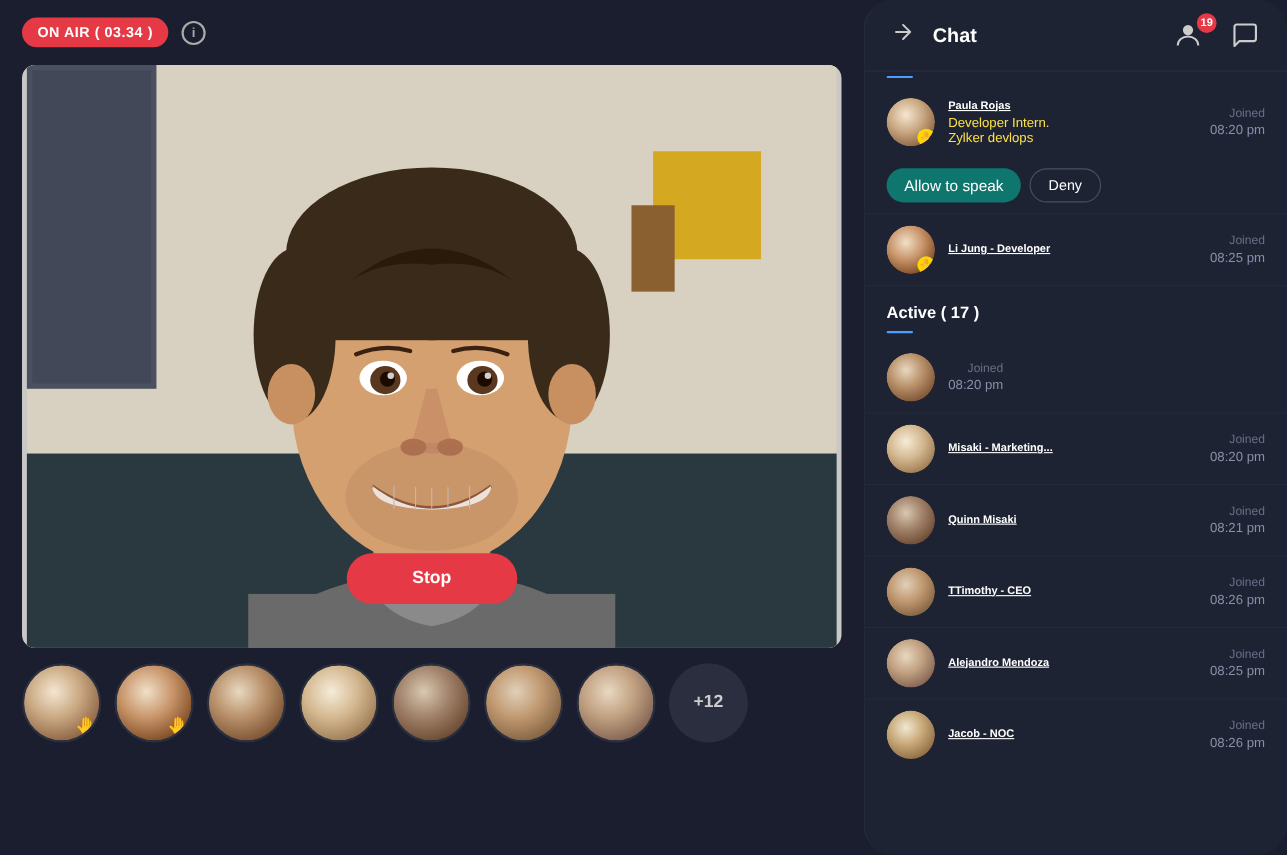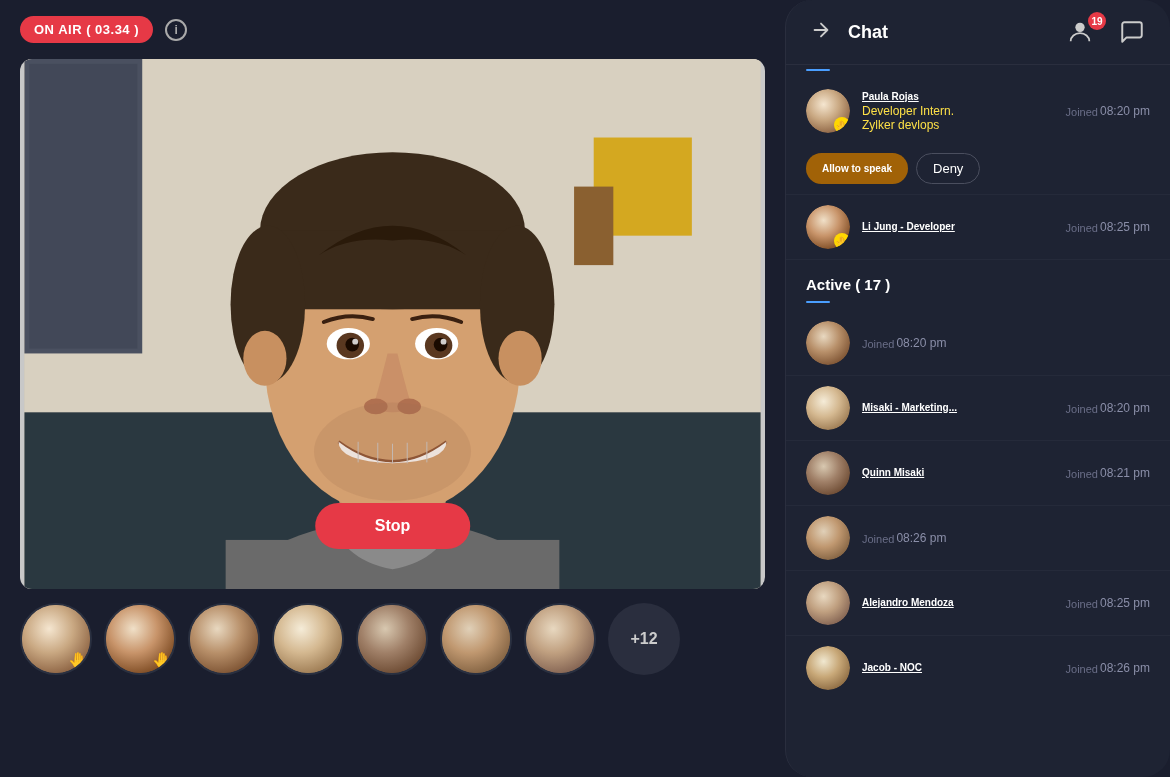--- a/index.html
+++ b/index.html
@@ -292,21 +292,21 @@
       text-decoration: underline;
     }
 
     .row-subtitle {
       font-size: 12px;
       color: #fde047;
     }
 
     .row-meta {
       display: flex;
-      flex-direction: row;
+      flex-direction: column;
       align-items: flex-end;
       gap: 2px;
       flex-shrink: 0;
     }
 
     .joined-label {
       font-size: 11px;
       color: #6a6e88;
     }
 
@@ -315,27 +315,27 @@
       color: #8a8ea8;
     }
 
     .row-actions {
       display: flex;
       gap: 8px;
       margin-top: 8px;
     }
 
     .btn-allow {
-      background: #a16207;
+      background: #0f766e;
       color: #fff;
       border: none;
       border-radius: 20px;
       padding: 7px 16px;
-      font-size: 10px;
-      font-weight: 700;
+      font-size: 14px;
+      font-weight: 400;
       cursor: pointer;
     }
 
     .btn-deny {
       background: transparent;
       color: #fff;
       border: 1px solid #4a4e5e;
       border-radius: 20px;
       padding: 7px 16px;
       font-size: 13px;
@@ -570,20 +570,23 @@
       <div class="row-meta">
         <span class="joined-label">Joined</span>
         <span class="joined-time">08:21 pm</span>
       </div>
     </div>
 
     <div class="participant-row">
       <div class="row-avatar">
         <div class="row-avatar-circle av-6"></div>
       </div>
+      <div class="row-info">
+        <div class="row-name">TTimothy - CEO</div>
+      </div>
       <div class="row-meta">
         <span class="joined-label">Joined</span>
         <span class="joined-time">08:26 pm</span>
       </div>
     </div>
 
     <div class="participant-row">
       <div class="row-avatar">
         <div class="row-avatar-circle av-7"></div>
       </div>

